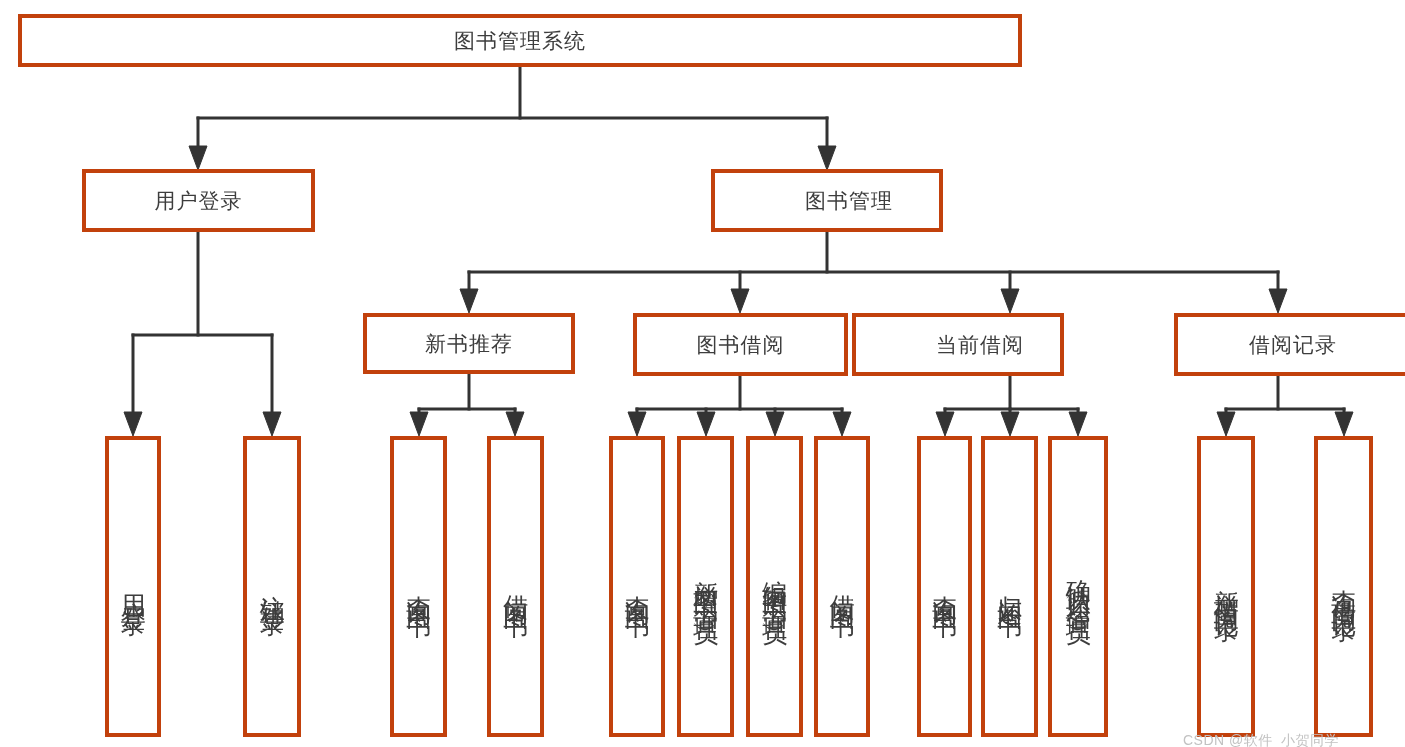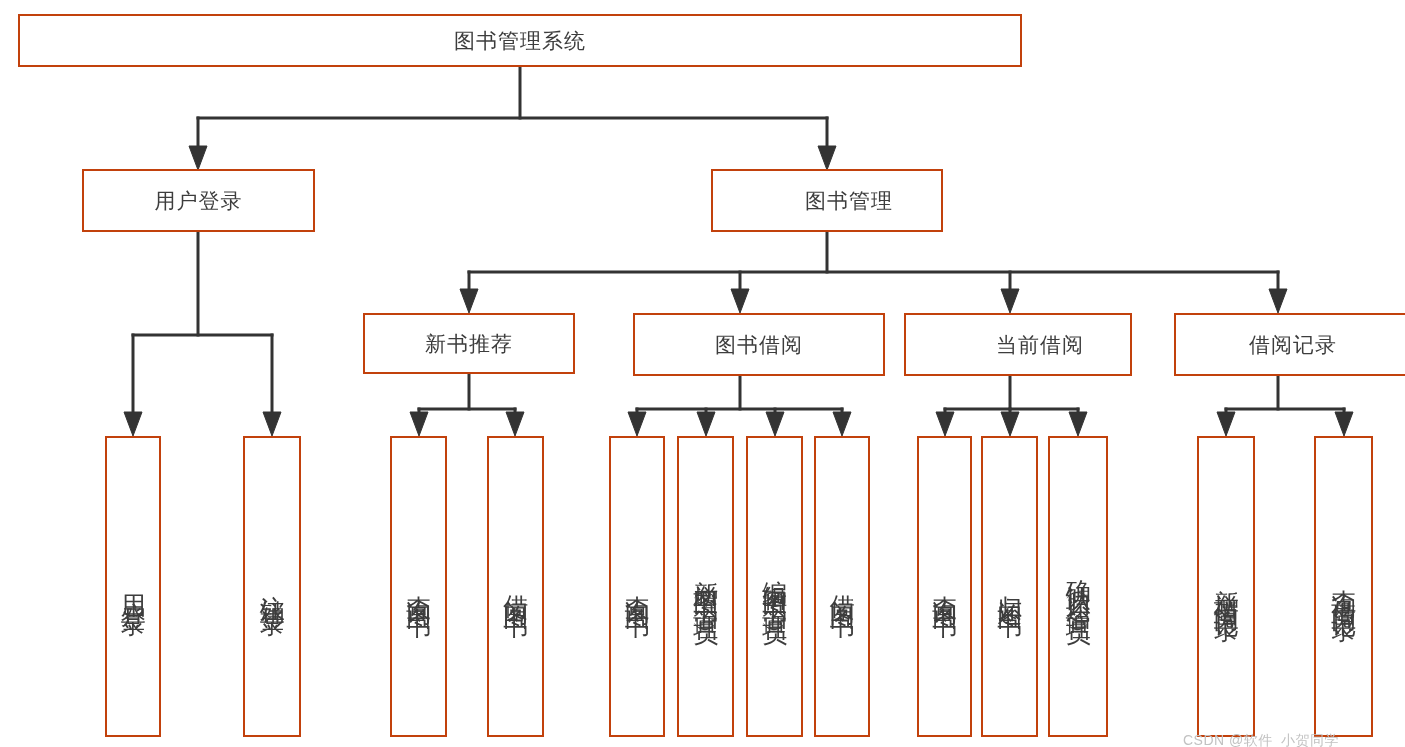--- a/index.html
+++ b/index.html
@@ -24,21 +24,21 @@
     fill: none;
   }
   .connectors polygon {
     fill: #333333;
     stroke: #333333;
     stroke-width: 1;
   }
   .box {
     position: absolute;
     box-sizing: border-box;
-    border: 2px solid #c2410c;
+    border: 4px solid #c2410c;
     background: #ffffff;
     display: flex;
     align-items: center;
     justify-content: center;
     color: #3d3d3d;
     z-index: 1;
   }
   .box.hnode span {
     font-size: 21px;
     letter-spacing: 1px;
@@ -151,24 +151,24 @@
   <div class="box hnode" style="left:82px; top:169px; width:233px; height:63px;">
     <span>用户登录</span>
   </div>
   <div class="box hnode" style="left:711px; top:169px; width:232px; height:63px;padding-left:44px;">
     <span>图书管理</span>
   </div>
 
   <div class="box hnode" style="left:363px; top:313px; width:212px; height:61px;">
     <span>新书推荐</span>
   </div>
-  <div class="box hnode" style="left:633px; top:313px; width:252px; height:63px;">
+  <div class="box hnode" style="left:633px; top:313px; width:215px; height:63px;">
     <span>图书借阅</span>
   </div>
-  <div class="box hnode" style="left:904px; top:313px; width:228px; height:63px;padding-left:44px;">
+  <div class="box hnode" style="left:852px; top:313px; width:212px; height:63px;padding-left:44px;">
     <span>当前借阅</span>
   </div>
   <div class="box hnode" style="left:1174px; top:313px; width:238px; height:63px;">
     <span>借阅记录</span>
   </div>
 
   <div class="box leaf" style="left:105px; top:436px; width:56px; height:301px;">
     <span class="vtext">用户登录</span>
   </div>
   <div class="box leaf" style="left:243px; top:436px; width:58px; height:301px;">

